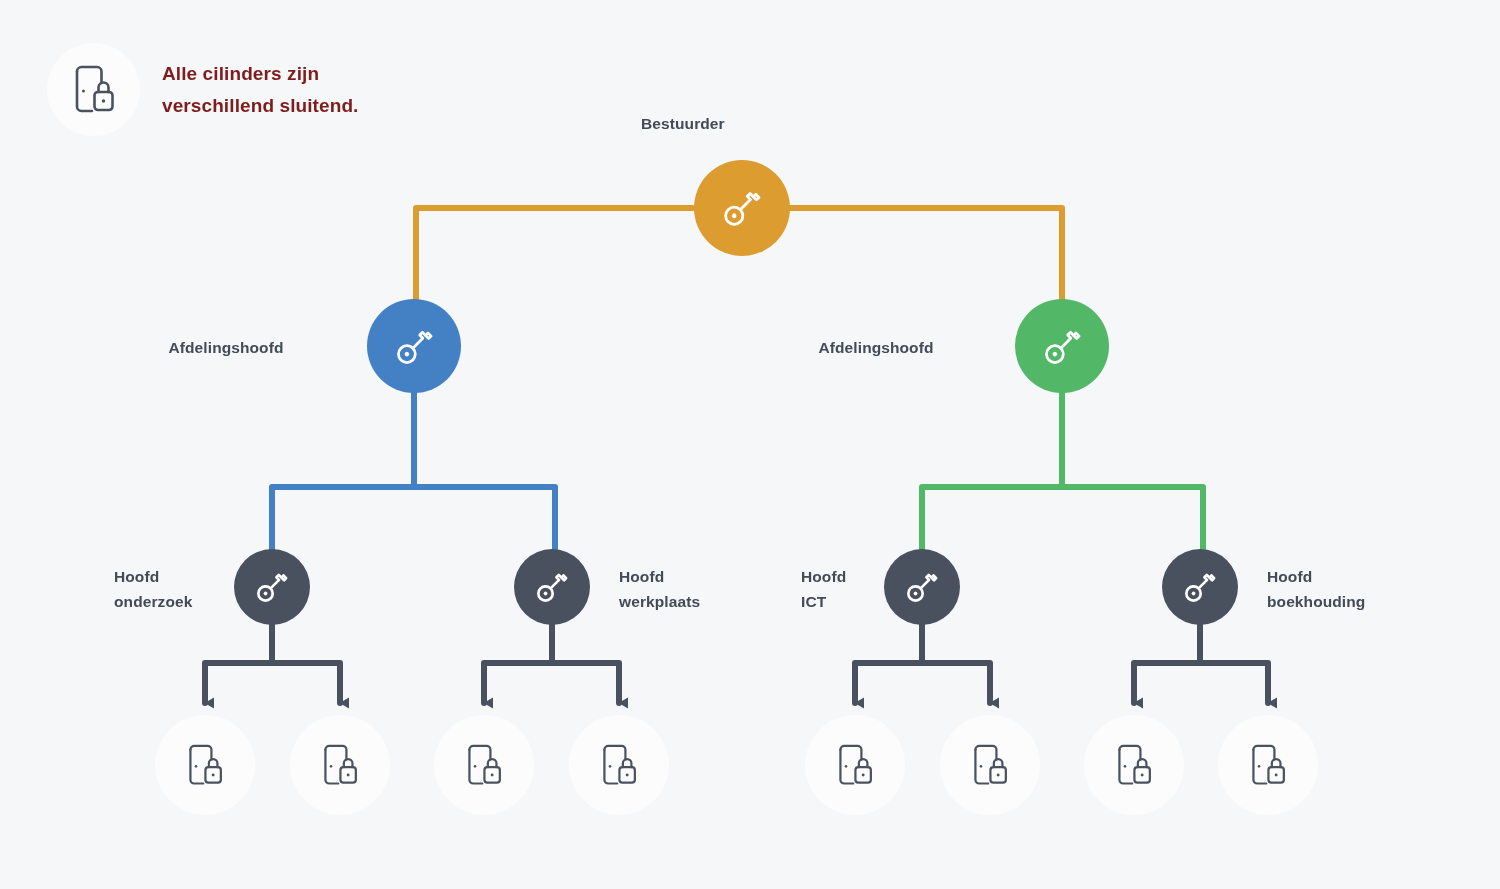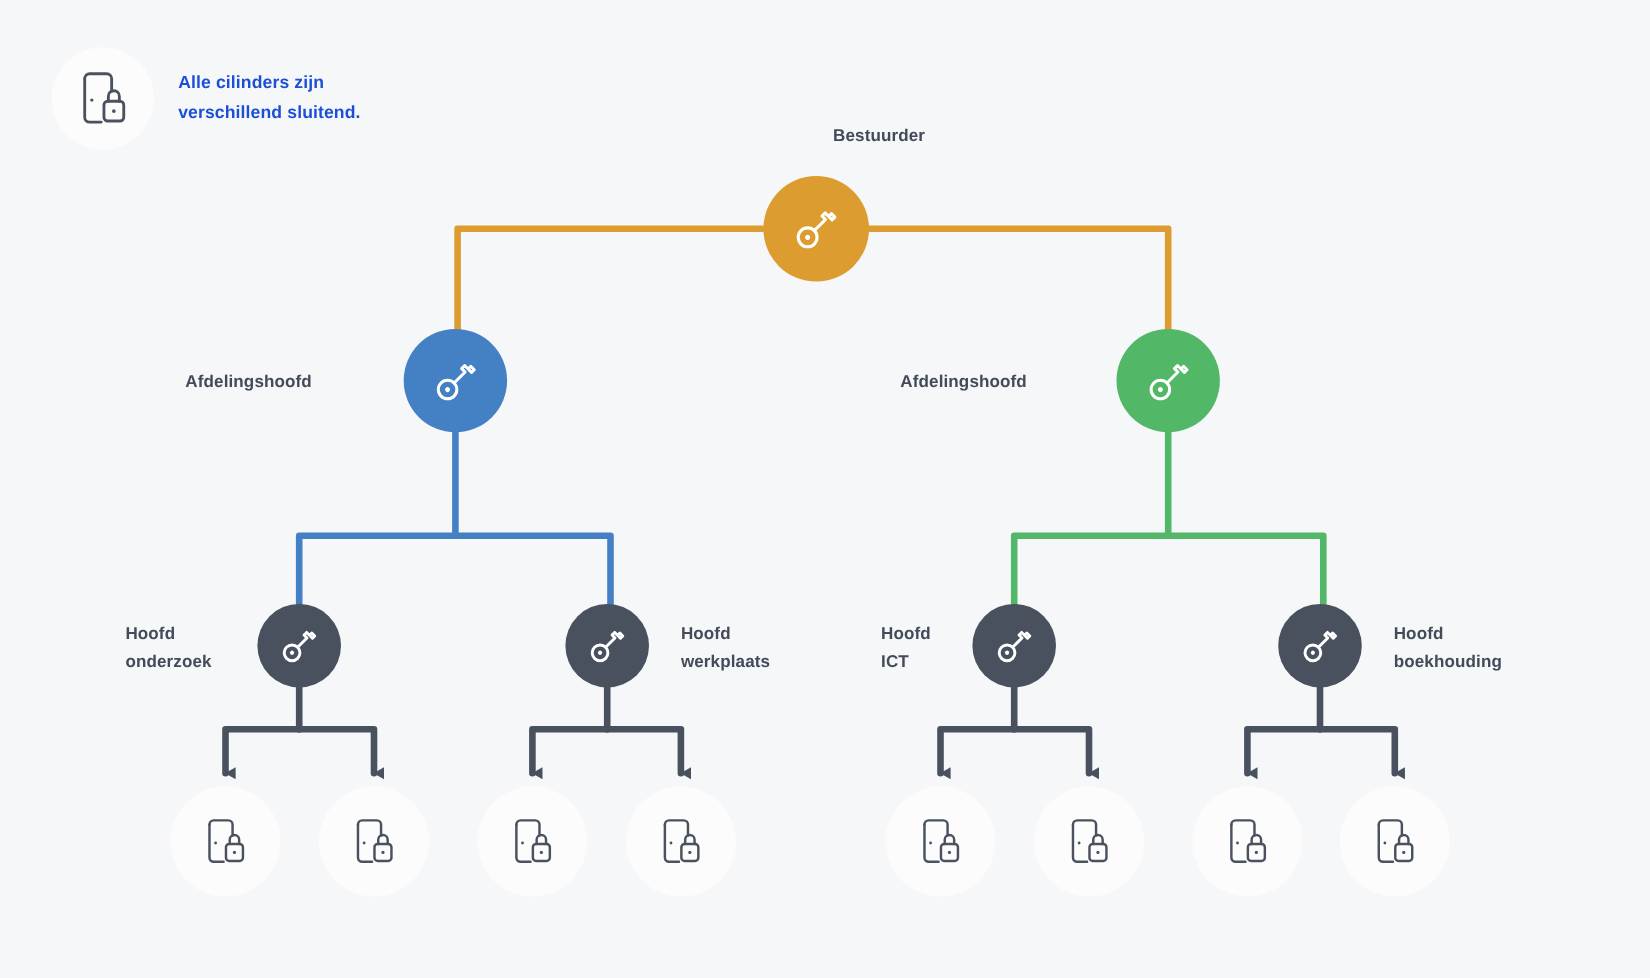--- a/index.html
+++ b/index.html
@@ -18,21 +18,21 @@
     position: absolute; left: 47px; top: 43px;
     display: flex; align-items: center; gap: 22px;
   }
   .legend-badge {
     width: 93px; height: 93px; border-radius: 50%;
     background: #fcfcfd;
     display: flex; align-items: center; justify-content: center;
     flex: 0 0 auto;
   }
   .legend-text {
-    font-size: 16px; font-weight: 700; color: #1d4ed8;
+    font-size: 19px; font-weight: 700; color: #7f1d1d;
     line-height: 1.65; letter-spacing: .1px;
     white-space: pre-line;
   }
 
   
   .node {
     position: absolute;
     border-radius: 50%;
     display: flex; align-items: center; justify-content: center;
   }
@@ -44,21 +44,21 @@
   .node.leaf {
     width: 100px; height: 100px; background: #fcfcfd;
   }
 
   .node-label {
     position: absolute;
     font-size: 15.5px; font-weight: 700; color: #434b59;
     line-height: 1.6; letter-spacing: .1px;
     white-space: pre-line;
   }
-  .node-label.center { text-align: right; }
+  .node-label.center { text-align: left; }
   .node-label.right  { text-align: center; }
   .node-label.left   { text-align: left; }
 </style>
 </head>
 <body>
 
 <div id="stage">
 
   <svg id="edges" viewBox="0 0 1500 889" xmlns="http://www.w3.org/2000/svg">
     <defs>

